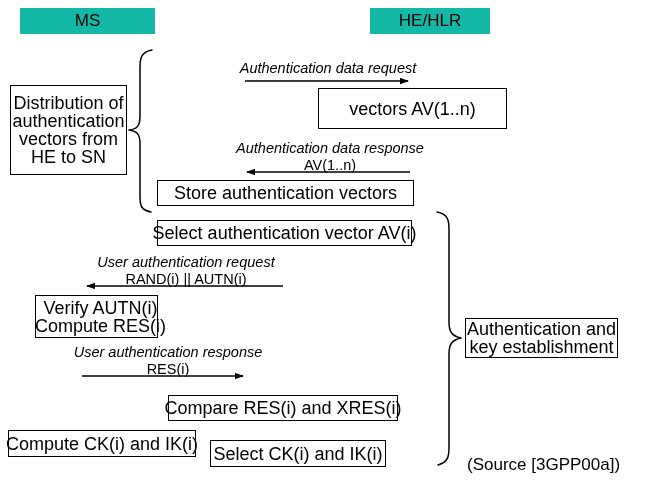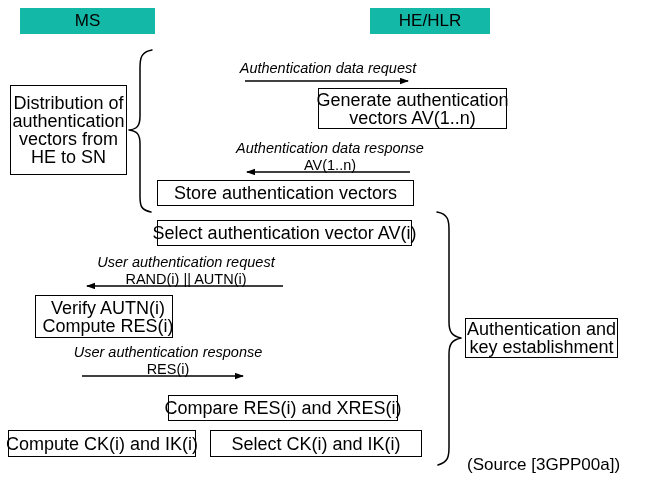--- a/index.html
+++ b/index.html
@@ -77,51 +77,50 @@
   </div>
 
   <div class="box" style="left:10px; top:85px; width:117px; height:90px;">
     <span class="ln">Distribution of</span>
     <span class="ln">authentication</span>
     <span class="ln">vectors from</span>
     <span class="ln">HE to SN</span>
   </div>
 
   <div class="box" style="left:318px; top:88px; width:189px; height:41px;">
-    <span class="ln">Generate authentication</span>
     <span class="ln">vectors AV(1..n)</span>
   </div>
 
   <div class="box" style="left:157px; top:180px; width:257px; height:26px;">
     <span class="ln">Store authentication vectors</span>
   </div>
 
   <div class="box" style="left:157px; top:220px; width:255px; height:26px;">
     <span class="ln">Select authentication vector AV(i)</span>
   </div>
 
-  <div class="box" style="left:35px; top:295px; width:138px; height:43px;padding-left:8px;">
+  <div class="box" style="left:35px; top:295px; width:123px; height:43px;padding-left:8px;">
     <span class="ln">Verify AUTN(i)</span>
     <span class="ln">Compute RES(i)</span>
   </div>
 
   <div class="box" style="left:465px; top:318px; width:153px; height:40px;">
     <span class="ln">Authentication and</span>
     <span class="ln">key establishment</span>
   </div>
 
   <div class="box" style="left:168px; top:395px; width:230px; height:26px;">
     <span class="ln">Compare RES(i) and XRES(i)</span>
   </div>
 
   <div class="box" style="left:8px; top:430px; width:188px; height:27px;">
     <span class="ln">Compute CK(i) and IK(i)</span>
   </div>
 
-  <div class="box" style="left:210px; top:430px; width:212px; height:27px;">
+  <div class="box" style="left:210px; top:440px; width:176px; height:27px;">
     <span class="ln">Select CK(i) and IK(i)</span>
   </div>
 
   <div class="lbl ital" style="left:228px; top:60px; width:200px;">
     <span>Authentication data request</span>
   </div>
 
   <div class="lbl ital" style="left:226px; top:140px; width:208px;">
     <span>Authentication data response</span>
   </div>

